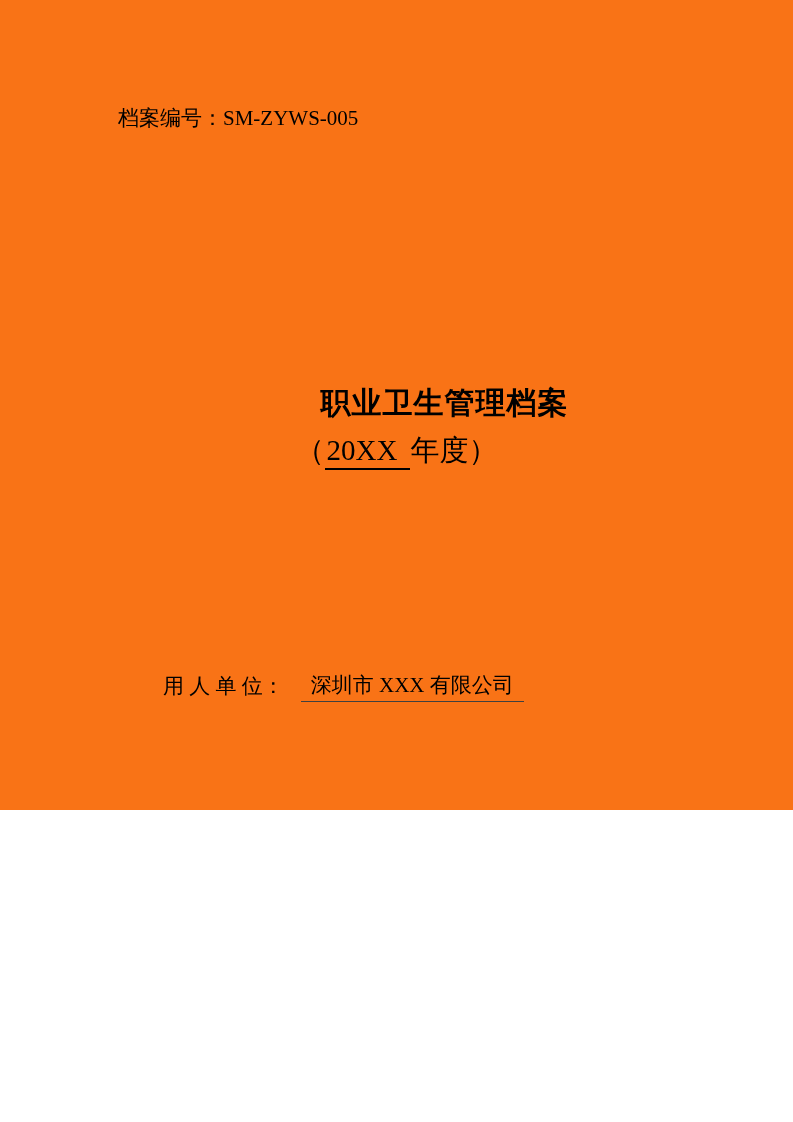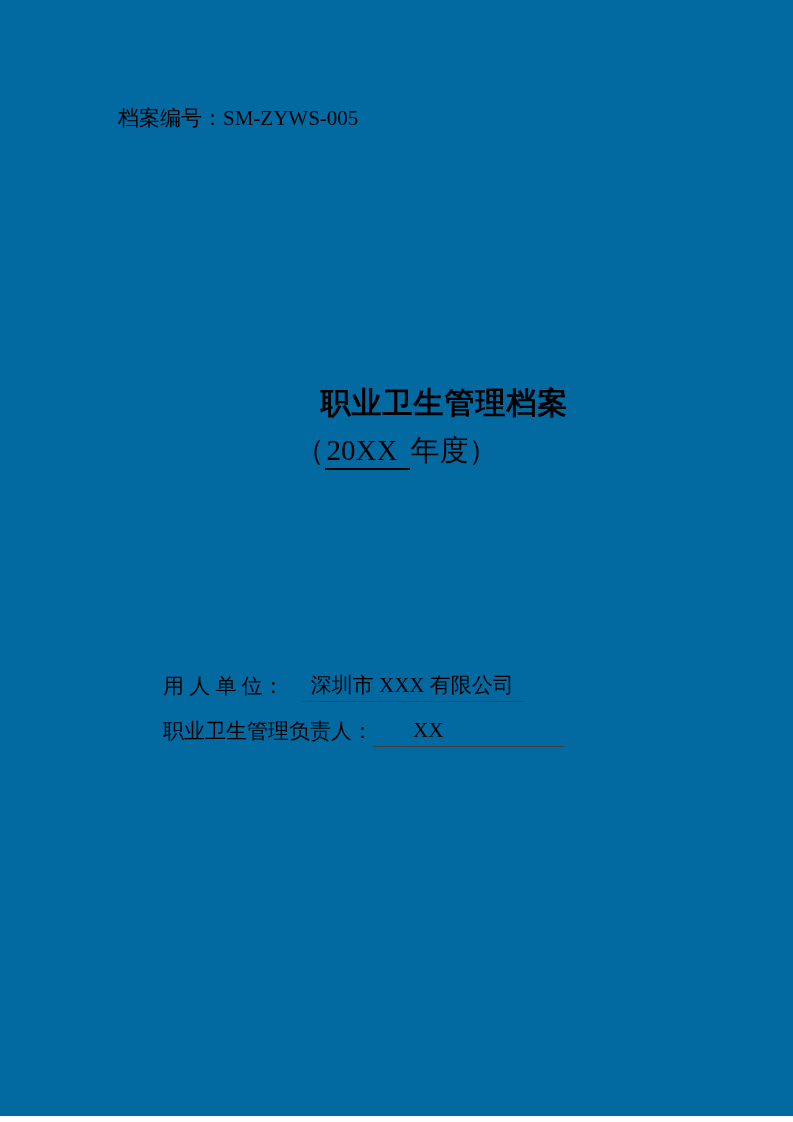--- a/index.html
+++ b/index.html
@@ -3,22 +3,22 @@
 <meta charset="utf-8">
 <style>
   html, body {
     margin: 0;
     padding: 0;
     background: #ffffff;
   }
   .page {
     position: relative;
     width: 793px;
-    height: 1116px;
-    background: #0369a1;
+    height: 810px;
+    background: #f97316;
     color: #000000;
     font-family: "Liberation Serif", "DejaVu Serif", serif;
     overflow: hidden;
   }
   .archive-number {
     position: absolute;
     left: 118px;
     top: 106px;
     font-size: 21px;
     line-height: 24px;
@@ -87,18 +87,17 @@
   <div class="archive-number">档案编号：SM-ZYWS-005</div>
 
   <div class="doc-title">职业卫生管理档案</div>
 
   <div class="doc-subtitle"><span>（</span><span class="year-underline">20XX</span><span>年度）</span></div>
 
   <div class="fields">
 
     <div class="field-row"><span class="field-label">用 人 单 位：</span><span class="field-value v1">深圳市 XXX 有限公司</span></div>
 
-    <div class="field-row"><span class="field-label">职业卫生管理负责人：</span><span class="field-value v2">XX</span></div>
 
 
 
   </div>
 </div>
 
 </body></html>

